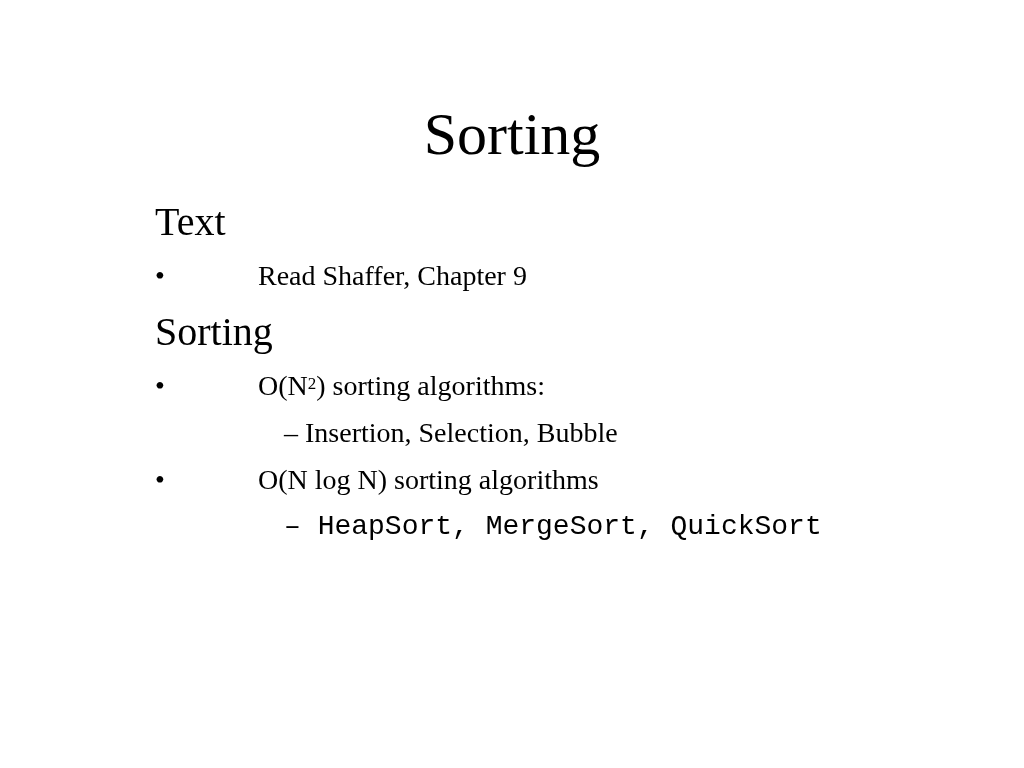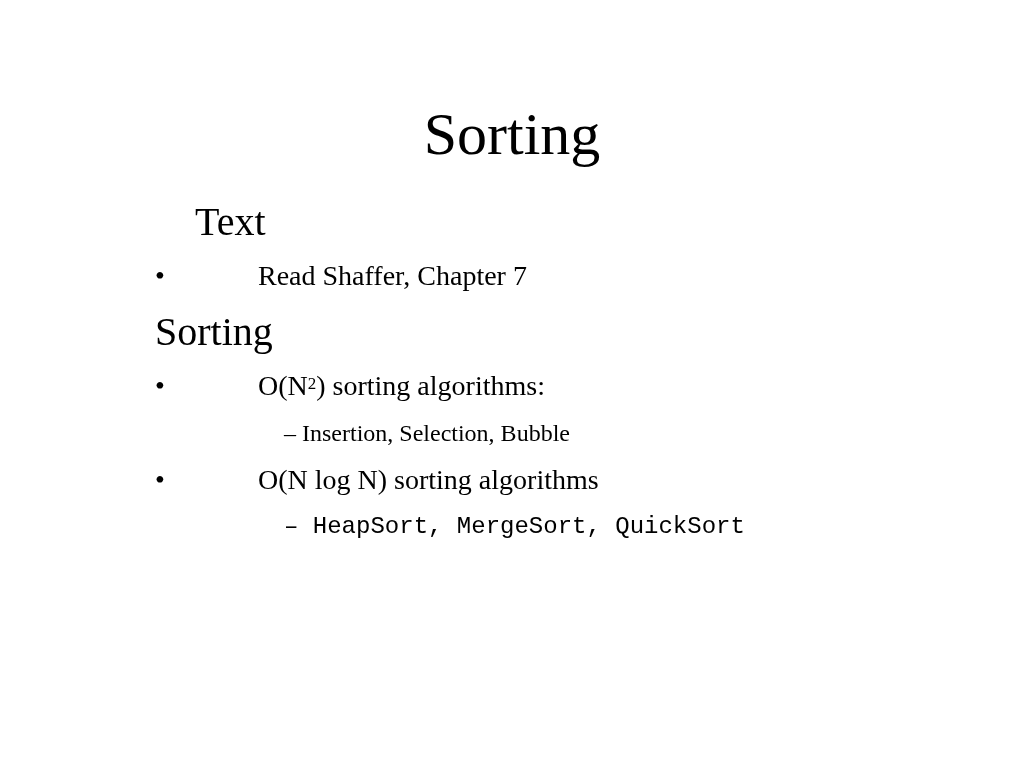--- a/index.html
+++ b/index.html
@@ -4,34 +4,34 @@
 <style>
   html, body { margin:0; padding:0; background:#ffffff; }
   body { width:1024px; height:768px; position:relative; overflow:hidden;
          font-family:"Liberation Serif", "DejaVu Serif", serif; color:#000; }
   .title { position:absolute; left:0; width:1024px; top:98px; text-align:center;
            font-size:60px; line-height:72px; }
   .heading { position:absolute; left:155px; font-size:40px; line-height:46px; }
   .bullet-line { position:absolute; left:155px; font-size:28px; line-height:34px; white-space:nowrap; }
   .bullet-line .dot { position:absolute; left:0; top:0; }
   .bullet-line .txt { position:absolute; left:103px; top:0; }
-  .sub-line { position:absolute; left:284px; font-size:24px; line-height:34px; white-space:nowrap; }
+  .sub-line { position:absolute; left:284px; font-size:28px; line-height:34px; white-space:nowrap; }
   sup { font-size:17px; vertical-align:top; position:relative; top:-2px; }
 </style>
 </head>
 <body>
 
 <div>
   <div class="title">Sorting</div>
 
-  <div class="heading" style="top:199px;margin-left:40px;">Text</div>
+  <div class="heading" style="top:199px;">Text</div>
 
   <div class="bullet-line" style="top:259px;">
     <span class="dot">•</span>
-    <span class="txt">Read Shaffer, Chapter 7</span>
+    <span class="txt">Read Shaffer, Chapter 9</span>
   </div>
 
   <div class="heading" style="top:309px;">Sorting</div>
 
   <div class="bullet-line" style="top:369px;">
     <span class="dot">•</span>
     <span class="txt"><span>O(N</span><sup>2</sup><span>) sorting algorithms:</span></span>
   </div>
 
   <div class="sub-line" style="top:416px;">

